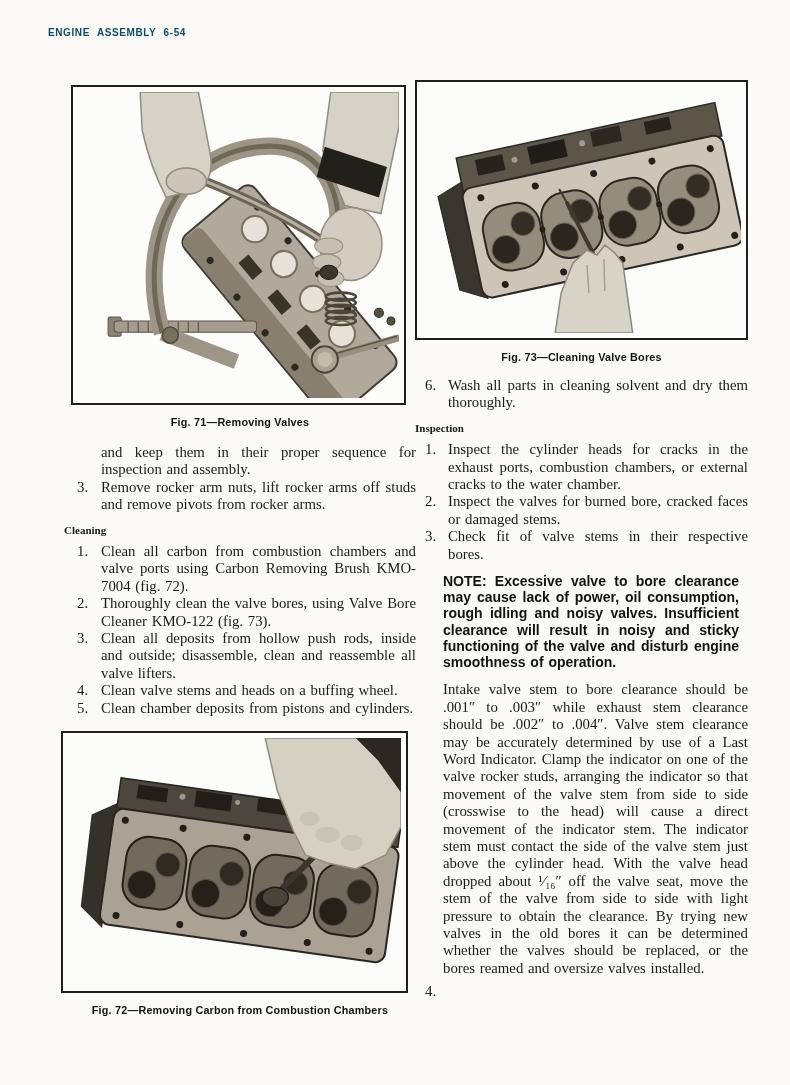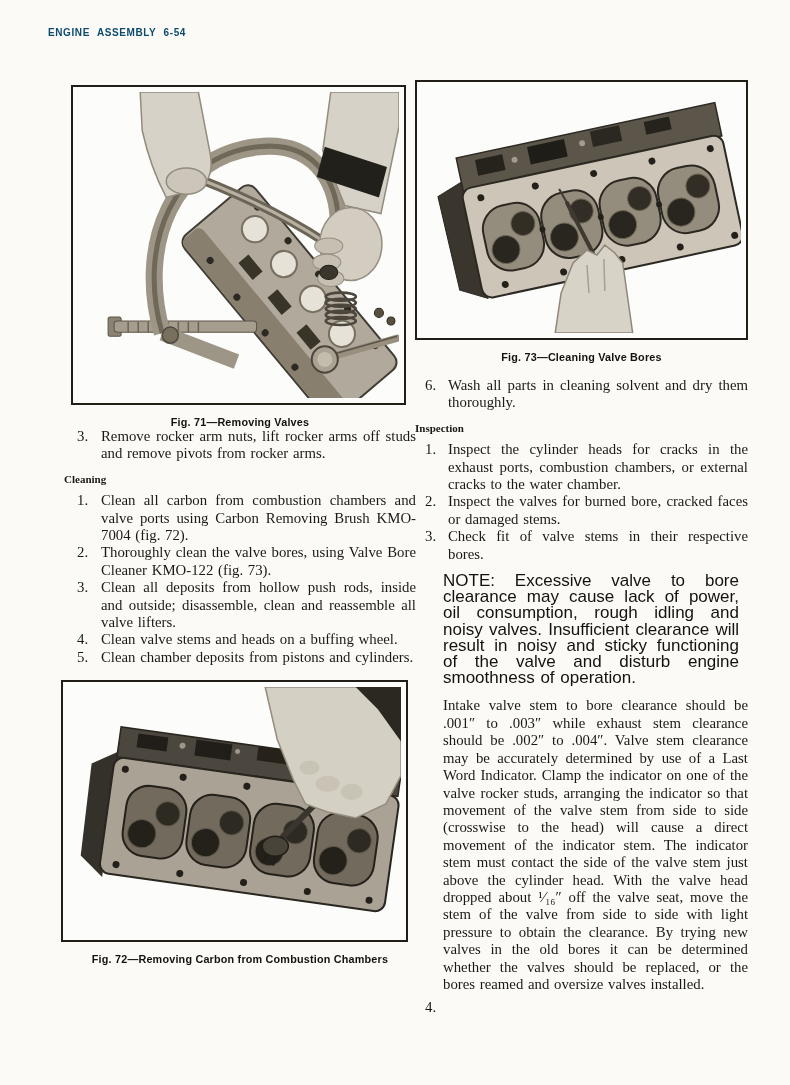--- a/index.html
+++ b/index.html
@@ -37,22 +37,22 @@
   .cont { margin:16px 0 0 0; padding-left:37px; }
   .li { position:relative; padding-left:37px; }
   .li .num { position:absolute; left:13px; }
   .col-right .li { padding-left:33px; }
   .col-right .li .num { left:10px; }
   .sec-heading {
     font-size:11px; font-weight:bold; margin:8px 0 4px 0;
     font-family:"Liberation Serif", serif; text-align:left;
   }
   .note {
-    font-family:"Liberation Sans", sans-serif; font-weight:normal;
-    font-size:17px; line-height:16.2px; text-align:justify;
+    font-family:"Liberation Sans", sans-serif; font-weight:bold;
+    font-size:14px; line-height:16.2px; text-align:justify;
     margin:10px 9px 11px 28px; color:#14120d;
   }
   .para { margin:0 0 0 28px; text-align:justify; }
   .mt6 { margin-top:6px; }
   .mt14 { margin-top:14px; }
 </style>
 </head>
 <body>
 
 <div class="page">
@@ -131,20 +131,21 @@
           <line x1="250" y1="262" x2="318" y2="243" stroke="#988f7e" stroke-width="7" stroke-linecap="round"></line>
           <line x1="250" y1="260" x2="318" y2="241" stroke="#5b544a" stroke-width="1.5"></line>
           <circle cx="246" cy="264" r="13" fill="#aaa293" stroke="#4c463c" stroke-width="2"></circle>
           <circle cx="246" cy="264" r="7.5" fill="#c4bdae"></circle>
         </svg>
       </div>
       <figcaption class="caption">Fig. 71—Removing Valves</figcaption>
     </figure>
 
     <div class="bodytext">
+      <p class="cont">and keep them in their proper sequence for inspection and assembly.</p>
       <div class="li">
         <span class="num">3.</span>
         <span>Remove rocker arm nuts, lift rocker arms off studs and remove pivots from rocker arms.</span>
       </div>
       <div class="sec-heading">Cleaning</div>
       <div class="li">
         <span class="num">1.</span>
         <span>Clean all carbon from combustion chambers and valve ports using Carbon Removing Brush KMO-7004 (fig. 72).</span>
       </div>
       <div class="li">

